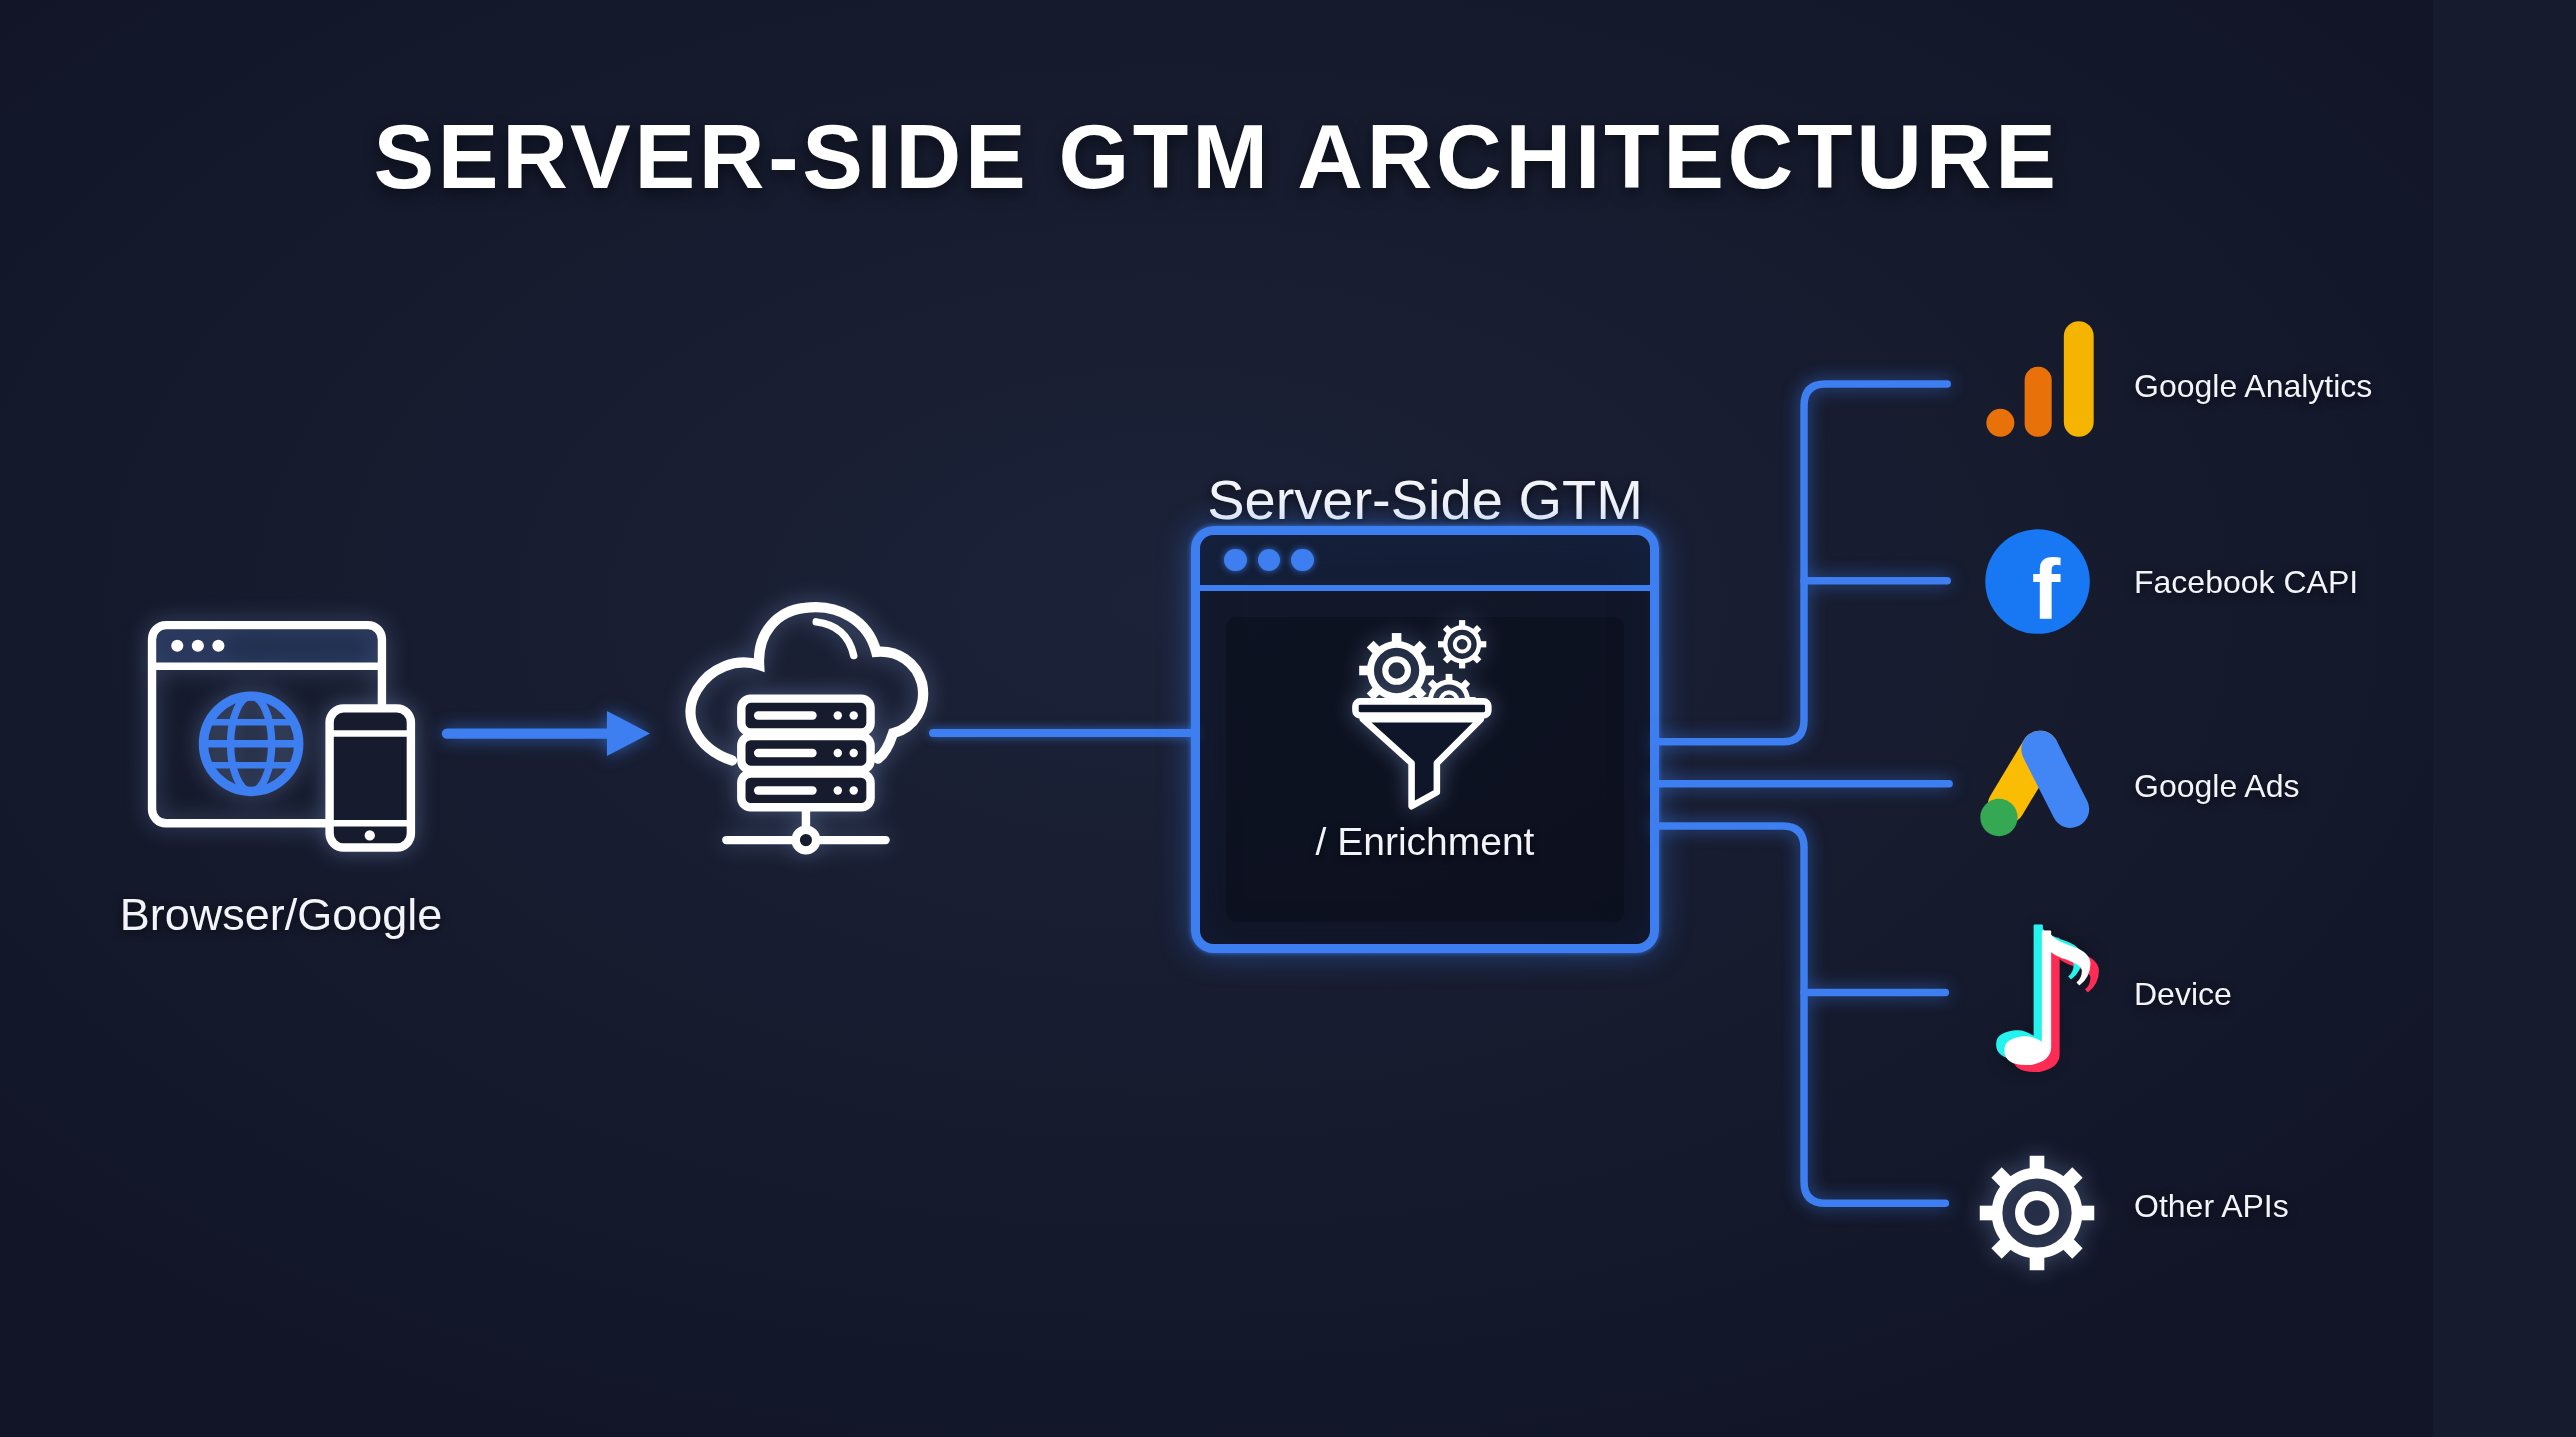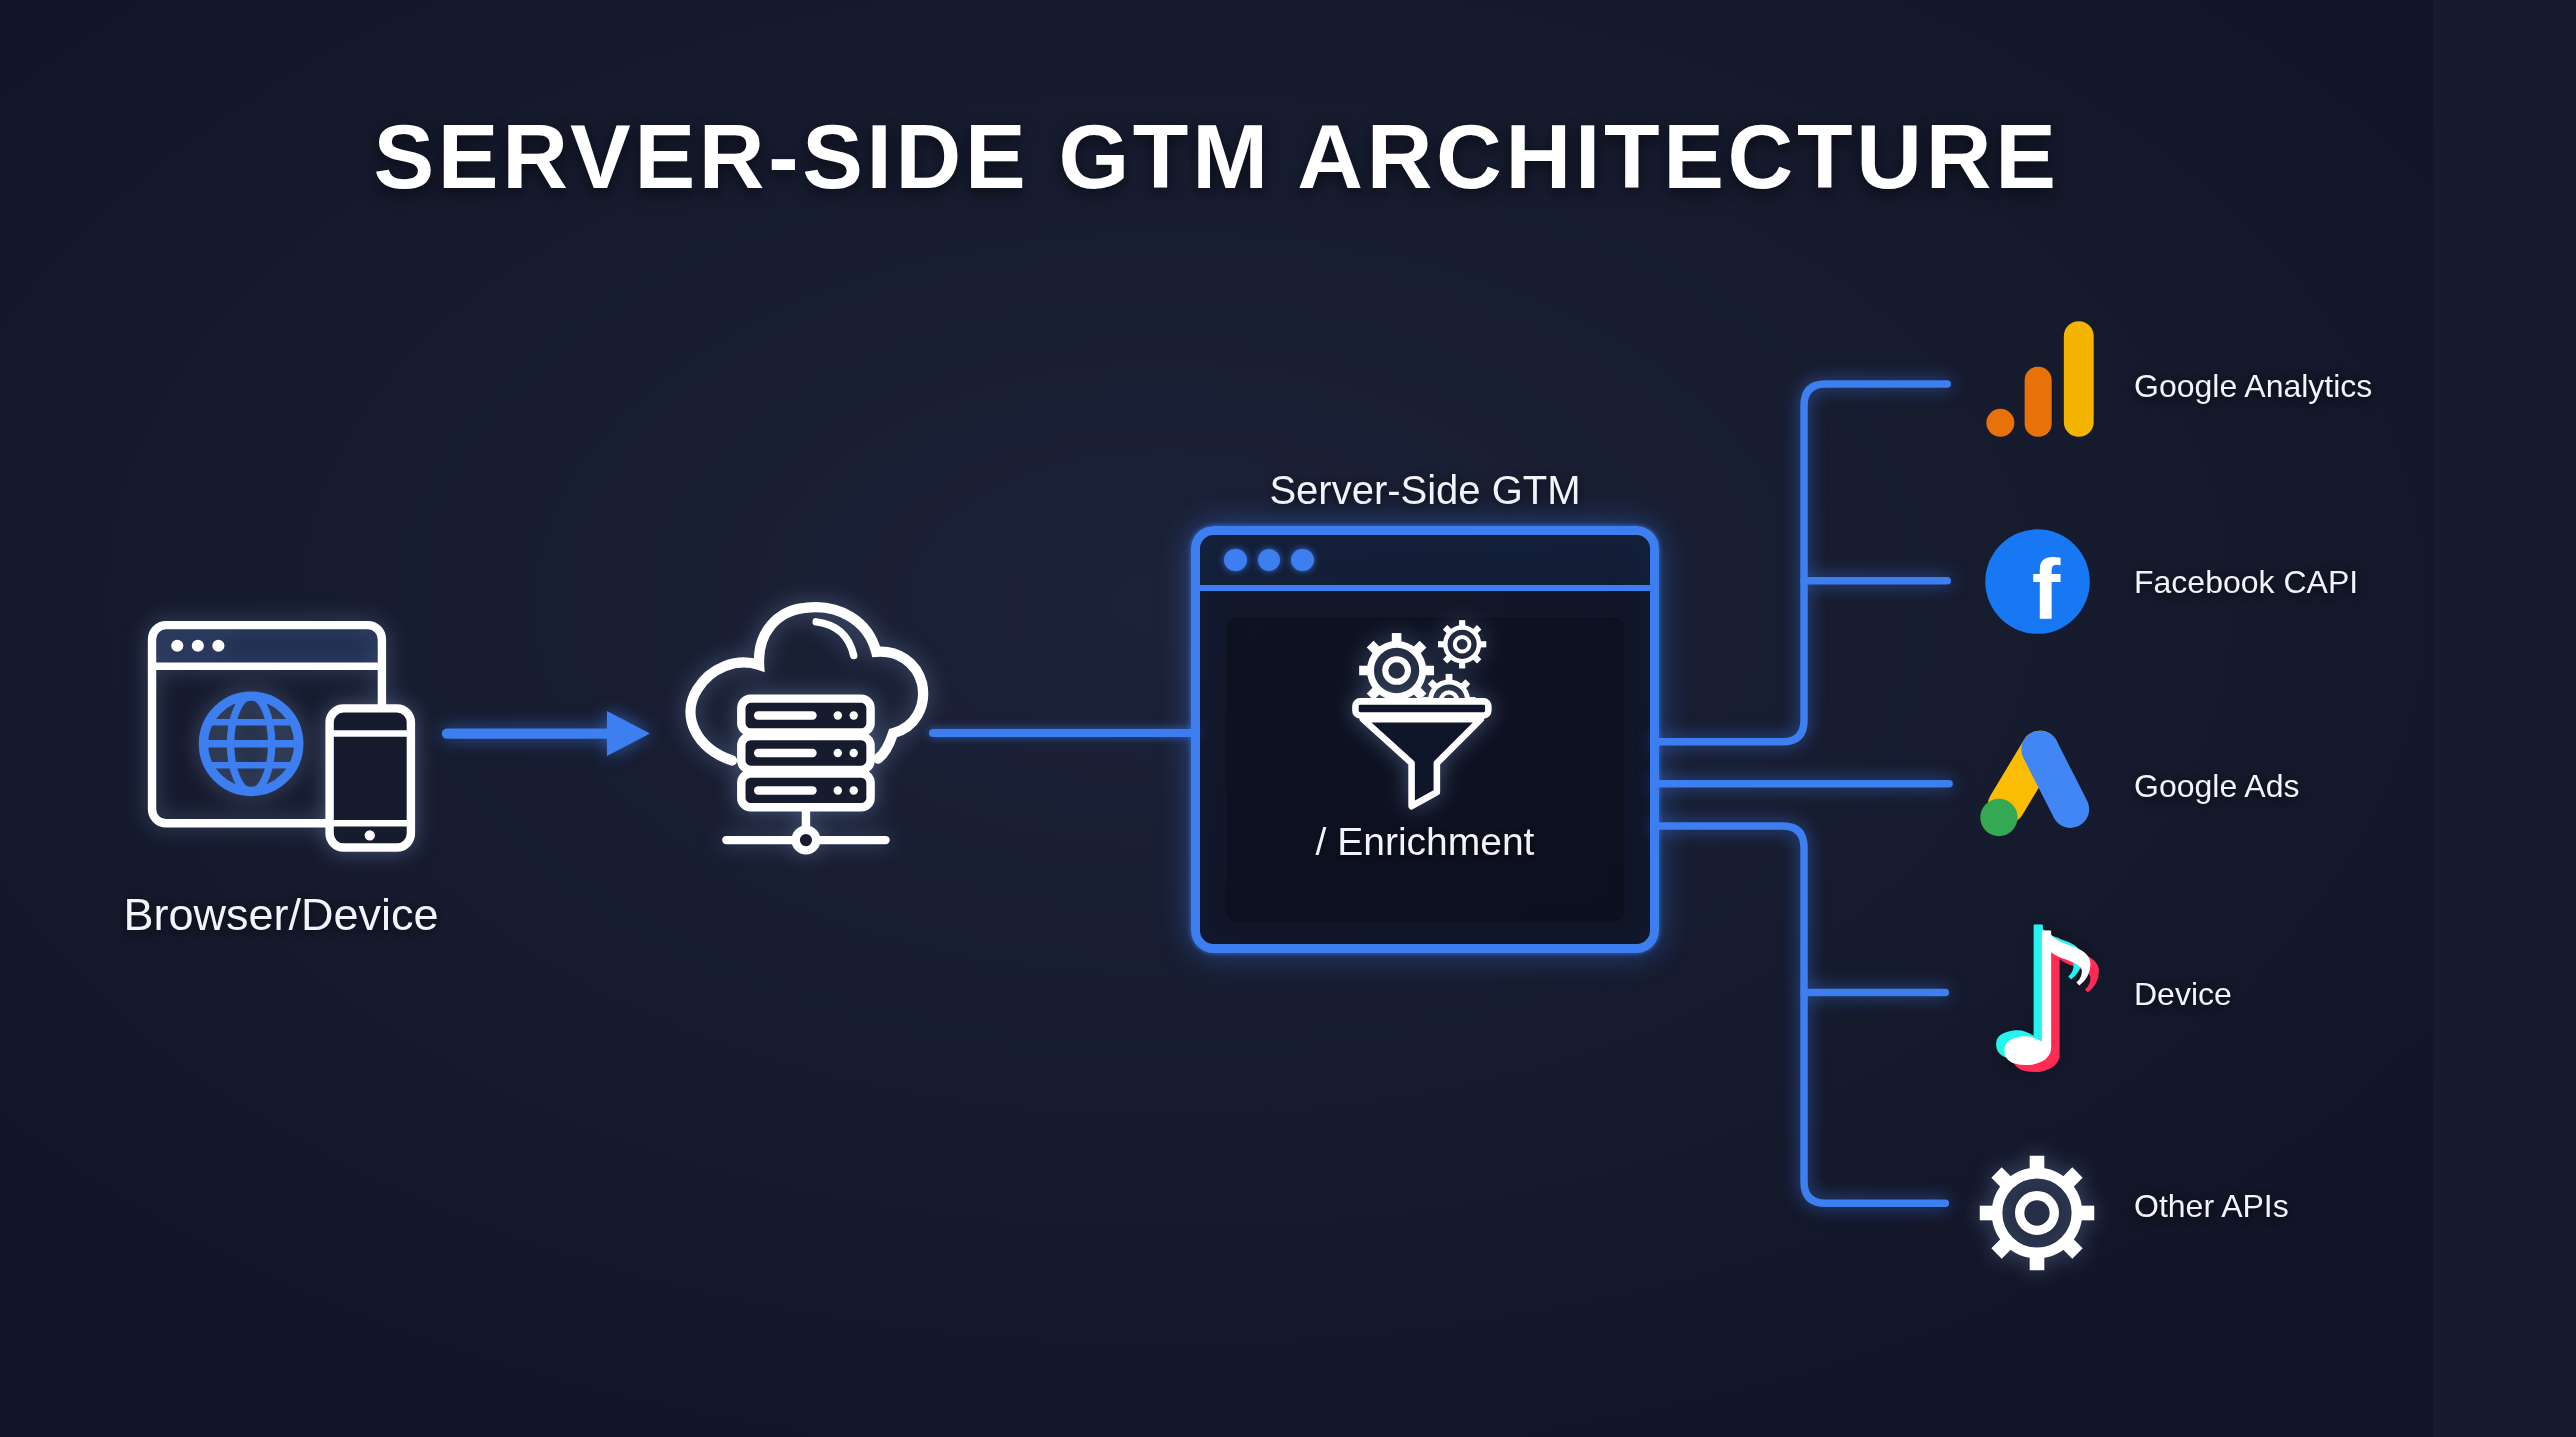--- a/index.html
+++ b/index.html
@@ -58,22 +58,22 @@
   .gtm-inner{
     position:absolute;left:26px;right:26px;top:82px;bottom:22.5px;
     background:rgba(6,9,20,.35);border-radius:11.2px;
   }
   .gtm-text{
     position:absolute;left:0;right:0;top:281px;text-align:center;
     font-size:39px;line-height:51px;color:var(--text);
     text-shadow:0 1.9px 7.5px rgba(0,0,0,.6);
   }
   .gtm-title{
-    position:absolute;left:1191px;top:462px;width:468px;height:56px;
-    text-align:center;font-size:40px;line-height:56px;color:var(--text);
+    position:absolute;left:1191px;top:472px;width:468px;height:56px;
+    text-align:center;font-size:56px;line-height:56px;color:var(--text);
     text-shadow:0 1.9px 9.4px rgba(0,0,0,.6);white-space:nowrap;
   }
   .link-line{
     position:absolute;background:var(--accent);border-radius:4.7px;
     box-shadow:0 0 9.4px rgba(61,126,240,.7);
   }
   .tiktok-note{
     position:absolute;left:1968px;top:900px;width:159px;height:201px;
     display:flex;align-items:center;justify-content:center;
     font-size:183px;font-weight:700;color:#ffffff;
@@ -104,21 +104,21 @@
       <line x1="223" y1="772" x2="313" y2="772" stroke-width="7"></line>
       <line x1="223" y1="818" x2="313" y2="818" stroke-width="7"></line>
     </g>
     <g>
       <rect x="352" y="757" width="87" height="149" rx="15" fill="var(--bg)" stroke="#ffffff" stroke-width="9"></rect>
       <line x1="354" y1="784" x2="437" y2="784" stroke="#ffffff" stroke-width="7"></line>
       <line x1="354" y1="880" x2="437" y2="880" stroke="#ffffff" stroke-width="7"></line>
       <circle cx="395" cy="893" r="5.5" fill="#ffffff"></circle>
     </g>
   </svg>
-  <div class="node-label" style="left:75px;top:886px;width:412px">Browser/Device</div>
+  <div class="node-label" style="left:75px;top:886px;width:412px">Browser/Google</div>
 
   <svg class="blue-glow" style="left:431px;top:697px" width="234" height="75" viewBox="460 745 250 80">
     <line x1="477" y1="784" x2="650" y2="784" stroke="var(--accent)" stroke-width="11" stroke-linecap="round"></line>
     <polygon points="648,760 694,784 648,808" fill="var(--accent)"></polygon>
   </svg>
 
   <svg class="white-glow" style="left:655px;top:590px" width="300" height="281" viewBox="700 630 320 300">
     <g fill="none" stroke="#ffffff" stroke-width="11" stroke-linecap="round">
       <path d="M782,812 C744,799 727,765 745,736 C759,713 787,702 811,710
                C809,676 830,652 860,649 C897,644 928,664 936,696

